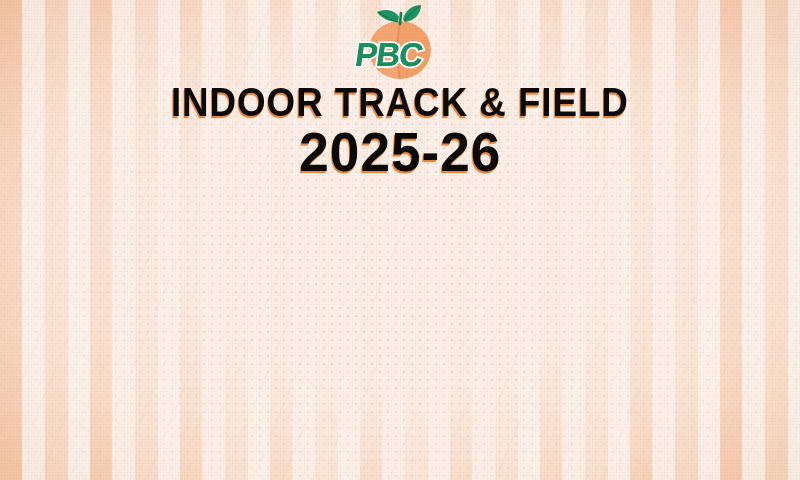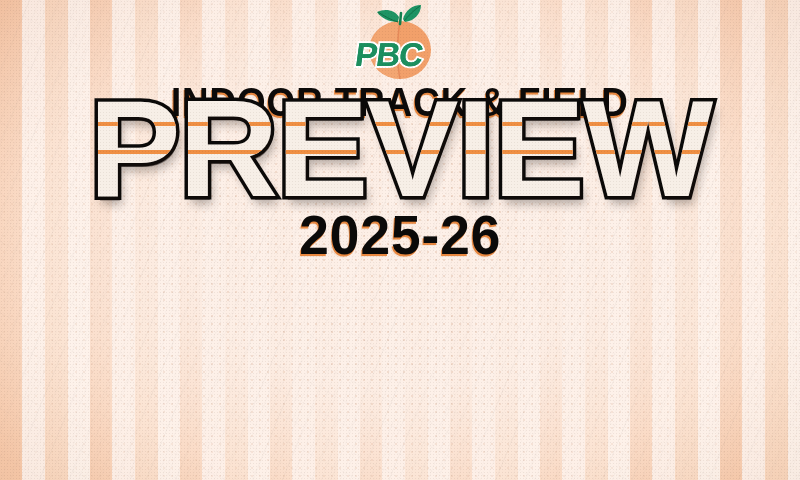--- a/index.html
+++ b/index.html
@@ -228,23 +228,19 @@
         <g transform="translate(9,62) skewX(-8)">
           <text x="0" y="0" font-family="Liberation Sans, sans-serif" font-weight="700" font-size="33" fill="#1c8f5f" stroke="#ffffff" stroke-width="4" paint-order="stroke" letter-spacing="-1">PBC</text>
           <text x="0" y="0" font-family="Liberation Sans, sans-serif" font-weight="700" font-size="33" fill="#1c8f5f" letter-spacing="-1">PBC</text>
         </g>
       </svg>
     </div>
 
     <div class="kicker">INDOOR TRACK &amp; FIELD</div>
 
 
-    <div class="giant-wrap row-preview">
-      <div class="giant word-preview">PREVIEW</div>
-      <div class="giant-rules word-preview">PREVIEW</div>
-    </div>
 
     <div class="year">2025-26</div>
 
   </div>
 
   <div class="grain-top"></div>
 </div>
 
 </body></html>

